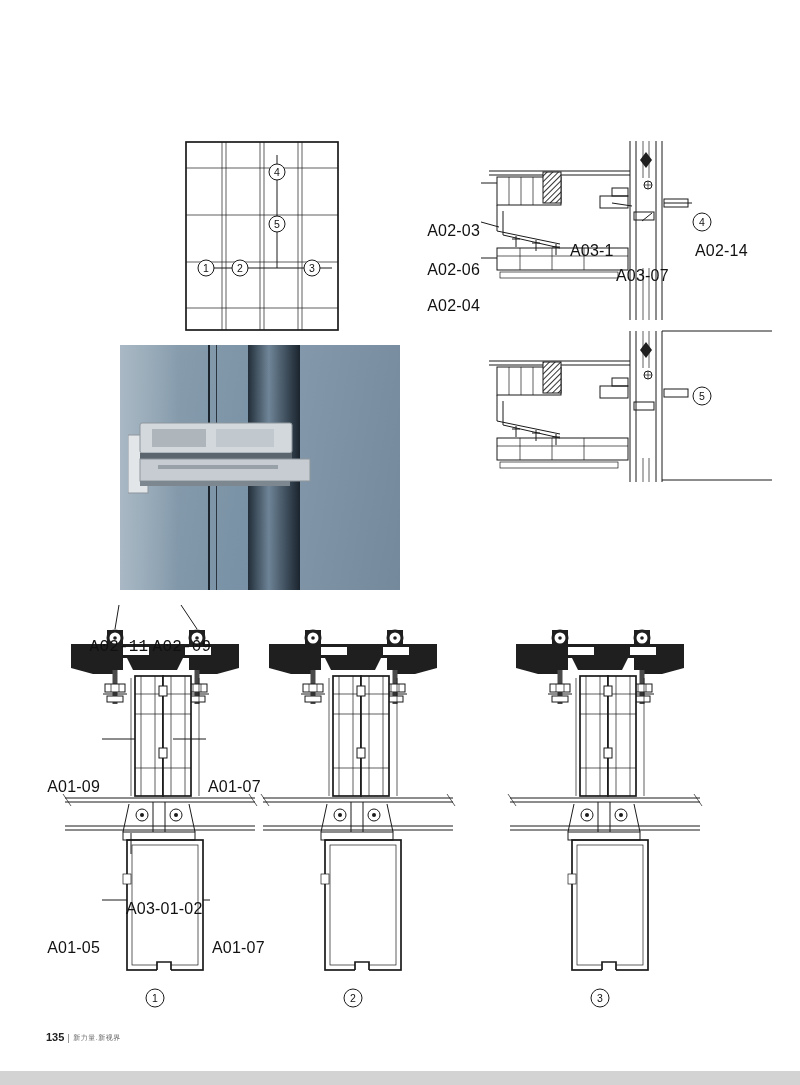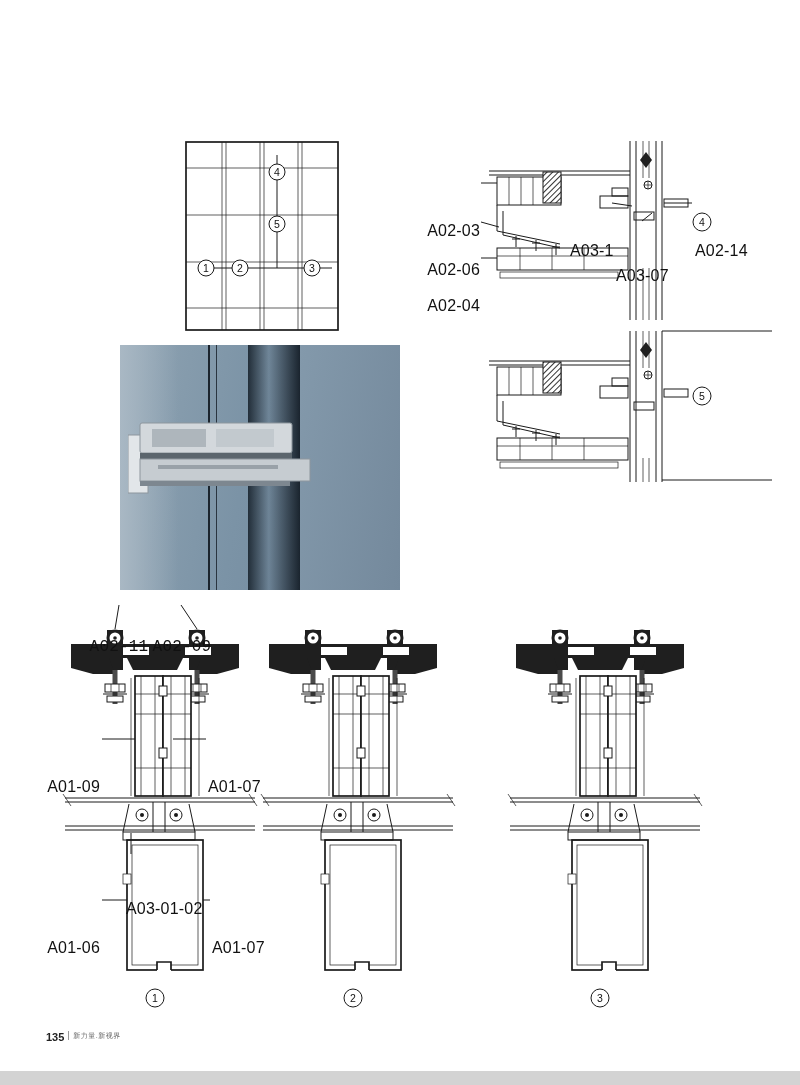--- a/index.html
+++ b/index.html
@@ -29,21 +29,21 @@
   .photo .hl   { position:absolute; left:0; top:0; width:58px; height:100%;
                  background:linear-gradient(90deg,#a9b8c4,rgba(169,184,196,0)); }
   .photo .seam1{ position:absolute; left:88px; top:0; width:2px; height:100%; background:#1b242d; }
   .photo .seam2{ position:absolute; left:96px; top:0; width:1px; height:100%; background:#2a3540; }
   .photo .mull { position:absolute; left:128px; top:0; width:52px; height:100%;
                  background:linear-gradient(90deg,#222e39,#45566634 40%,#1a242e); }
   .photo .rpan { position:absolute; left:180px; top:0; width:100px; height:100%;
                  background:linear-gradient(100deg,#8399ab,#74899c); }
   .photo svg { position:absolute; left:8px; top:62px; }
 
-  .footer { position:absolute; left:46px; top:1031px; z-index:3; display:flex; align-items:flex-start; gap:4px; }
+  .footer { position:absolute; left:46px; top:1031px; z-index:3; display:flex; align-items:flex-end; gap:4px; }
   .footer .num { font-size:11px; font-weight:bold; color:#222; }
   .footer .sep { width:1px; height:9px; background:#999; }
   .footer .txt { font-size:7px; color:#666; letter-spacing:.5px; }
 
   .bottom-strip { position:absolute; left:0; top:1071px; width:800px; height:14px; background:#d3d3d3; z-index:1; }
 </style>
 </head>
 <body>
 
 <div class="page">
@@ -309,21 +309,21 @@
   <span class="lbl lbl-r" style="left:480px;top:258px">A02-04</span>
   <span class="lbl lbl-l" style="left:570px;top:203px">A03-1</span>
   <span class="lbl lbl-l" style="left:695px;top:203px">A02-14</span>
   <span class="lbl lbl-l" style="left:616px;top:228px">A03-07</span>
 
   <span class="lbl lbl-c" style="left:119px;top:599px">A02-11</span>
   <span class="lbl lbl-c" style="left:182px;top:599px">A02-09</span>
   <span class="lbl lbl-r" style="left:100px;top:739px">A01-09</span>
   <span class="lbl lbl-l" style="left:208px;top:739px">A01-07</span>
   <span class="lbl lbl-l" style="left:126px;top:861px">A03-01-02</span>
-  <span class="lbl lbl-r" style="left:100px;top:900px">A01-06</span>
+  <span class="lbl lbl-r" style="left:100px;top:900px">A01-05</span>
   <span class="lbl lbl-l" style="left:212px;top:900px">A01-07</span>
 
   <div class="footer">
     <span class="num">135</span>
     <span class="sep"></span>
     <span class="txt">新力量.新视界</span>
   </div>
 
   <div class="bottom-strip"></div>
 </div>

